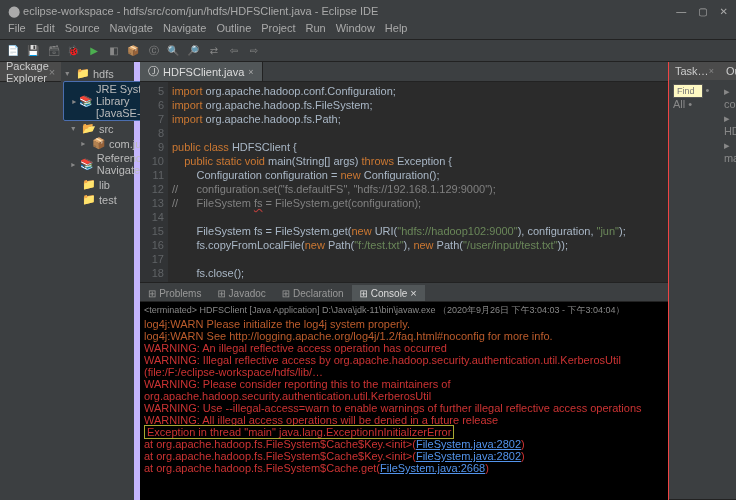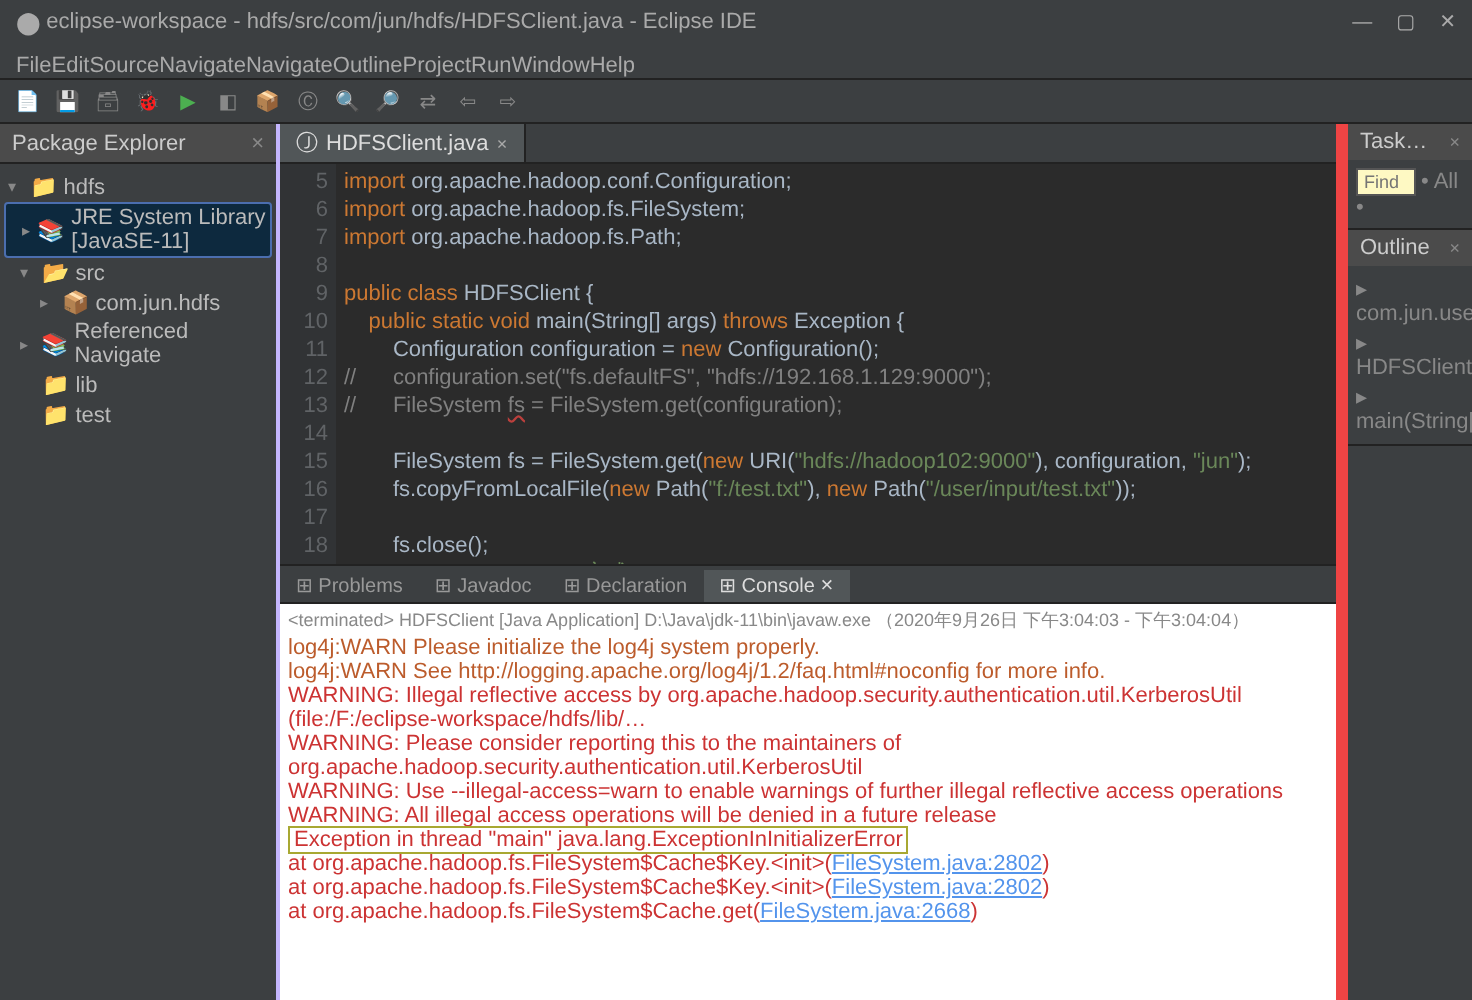--- a/index.html
+++ b/index.html
@@ -1,48 +1,48 @@
 <!DOCTYPE html>
 <html><head>
 <meta charset="utf-8">
 <style>
 *{margin:0;padding:0;box-sizing:border-box;font-family:"Segoe UI",Arial,sans-serif;font-size:11px}
 body{background:#2b2b2b;color:#bbb;width:736px;height:500px;overflow:hidden;position:relative}
 .titlebar{height:22px;background:#3c3f41;display:flex;align-items:center;padding:0 8px;color:#aaa;font-size:10px}
 .titlebar .winbtns{margin-left:auto;display:flex;gap:12px;align-items:center}
 .titlebar .winbtns span{cursor:pointer;font-size:10px}
-.menubar{height:18px;background:#3c3f41;display:flex;align-items:flex-end;padding:0 8px;color:#aaa;font-size:10px;border-bottom:1px solid #222}
+.menubar{height:18px;background:#3c3f41;display:flex;align-items:flex-start;gap:10px;padding:0 8px;color:#aaa;font-size:10px;border-bottom:1px solid #222}
 .menubar span{cursor:pointer}
 .toolbar{height:22px;background:#3c3f41;display:flex;align-items:center;gap:4px;padding:0 6px;border-bottom:1px solid #222}
 .toolbar .ticon{width:16px;height:16px;display:flex;align-items:center;justify-content:center;font-size:10px;color:#888}
 .main{display:flex;height:438px}
-.left{width:140px;background:#3c3f41;border-right:2px solid #c4b5fd;display:flex;flex-direction:column}
+.left{width:140px;background:#3c3f41;border-right:6px solid #c4b5fd;display:flex;flex-direction:row}
 .panel-tab{height:20px;background:#4b4b4b;display:flex;align-items:center;padding:0 6px;font-size:10px;color:#ccc;border-bottom:1px solid #222}
 .panel-tab .tabx{margin-left:auto;color:#888;cursor:pointer}
 .tree{padding:4px 2px;font-size:10px;color:#bbb}
 .tree-item{padding:1px 2px;display:flex;align-items:center;gap:3px;cursor:pointer}
 .tree-item.sel{background:#0d293e;border:1px solid #4b6eaf;border-radius:2px}
 .ti1{padding-left:8px}.ti2{padding-left:18px}
 .tw{width:8px;font-size:8px;color:#888}
 .center{flex:1;display:flex;flex-direction:column;background:#2b2b2b}
 .ed-tabs{height:20px;background:#3c3f41;display:flex;align-items:center;border-bottom:1px solid #222}
 .ed-tab{padding:2px 8px;background:#515658;color:#ddd;font-size:10px;display:flex;align-items:center;gap:4px;border-right:1px solid #222}
 .ed-tab .x{color:#aaa;cursor:pointer;font-size:9px}
 .editor{flex:0 0 200px;background:#2b2b2b;display:flex;overflow:hidden;font-family:Consolas,monospace;font-size:10px;line-height:14px}
 .gutter{width:28px;background:#313335;color:#606366;text-align:right;padding:2px 4px 2px 2px}
 .code{flex:1;padding:2px 4px;white-space:pre;color:#a9b7c6;overflow:hidden}
 .kw{color:#cc7832}.str{color:#6a8759}.cm{color:#808080}.err{text-decoration:underline wavy #bc3f3c}
 .bottom-tabs{height:20px;background:#3c3f41;display:flex;align-items:flex-end;border-top:1px solid #222;border-bottom:1px solid #222}
 .bt{padding:2px 8px;font-size:10px;color:#999;cursor:pointer}
 .bt.active{background:#515658;color:#ddd}
-.console{flex:1;background:#ffffff;font-family:Consolas,monospace;font-size:9px;line-height:12px;padding:2px 4px;overflow:hidden;color:#bbb}
+.console{flex:1;background:#000000;font-family:Consolas,monospace;font-size:9px;line-height:12px;padding:2px 4px;overflow:hidden;color:#bbb}
 .console .hdr{color:#888;font-size:9px;margin-bottom:2px}
 .w{color:#bc5c2c}.e{color:#cc3333}.lk{color:#5394ec;text-decoration:underline}
 .box{border:1px solid #a8a832;padding:0 2px}
-.right{width:68px;background:#3c3f41;border-left:6px solid #ef4444;display:flex;flex-direction:column}
+.right{width:68px;background:#3c3f41;border-left:1px solid #ef4444;display:flex;flex-direction:row}
 .rpanel{border-bottom:1px solid #222}
 .rtitle{font-size:10px;color:#ccc;padding:3px 6px;background:#4b4b4b;display:flex;align-items:center}
 .rtitle .x{margin-left:auto;color:#888;font-size:9px}
 .rbody{padding:4px;font-size:9px;color:#888}
 .search-box{background:#fef9c3;border:1px solid #555;color:#888;padding:1px 3px;font-size:9px;width:30px}
 </style>
 </head>
 <body>
 
 <div class="titlebar">
@@ -161,20 +161,21 @@
         <div class="bt">⊞ Problems</div>
         <div class="bt">⊞ Javadoc</div>
         <div class="bt">⊞ Declaration</div>
         <div class="bt active">⊞ Console <span>×</span></div>
       </div>
     <div class="console">
       <div class="hdr">&lt;terminated&gt; HDFSClient [Java Application] D:\Java\jdk-11\bin\javaw.exe （2020年9月26日 下午3:04:03 - 下午3:04:04）</div>
       <div id="conlines">
           <div class="w">log4j:WARN Please initialize the log4j system properly.</div>
           <div class="w">log4j:WARN See http://logging.apache.org/log4j/1.2/faq.html#noconfig for more info.</div>
+          <div class="e">WARNING: An illegal reflective access operation has occurred</div>
           <div class="e">WARNING: Illegal reflective access by org.apache.hadoop.security.authentication.util.KerberosUtil (file:/F:/eclipse-workspace/hdfs/lib/…</div>
           <div class="e">WARNING: Please consider reporting this to the maintainers of org.apache.hadoop.security.authentication.util.KerberosUtil</div>
           <div class="e">WARNING: Use --illegal-access=warn to enable warnings of further illegal reflective access operations</div>
           <div class="e">WARNING: All illegal access operations will be denied in a future release</div>
           <div class="e"><span class="box">Exception in thread "main" java.lang.ExceptionInInitializerError</span></div>
           <div class="e">        at org.apache.hadoop.fs.FileSystem$Cache$Key.&lt;init&gt;(<span class="lk">FileSystem.java:2802</span>)</div>
           <div class="e">        at org.apache.hadoop.fs.FileSystem$Cache$Key.&lt;init&gt;(<span class="lk">FileSystem.java:2802</span>)</div>
           <div class="e">        at org.apache.hadoop.fs.FileSystem$Cache.get(<span class="lk">FileSystem.java:2668</span>)</div>
         </div>
     </div>

